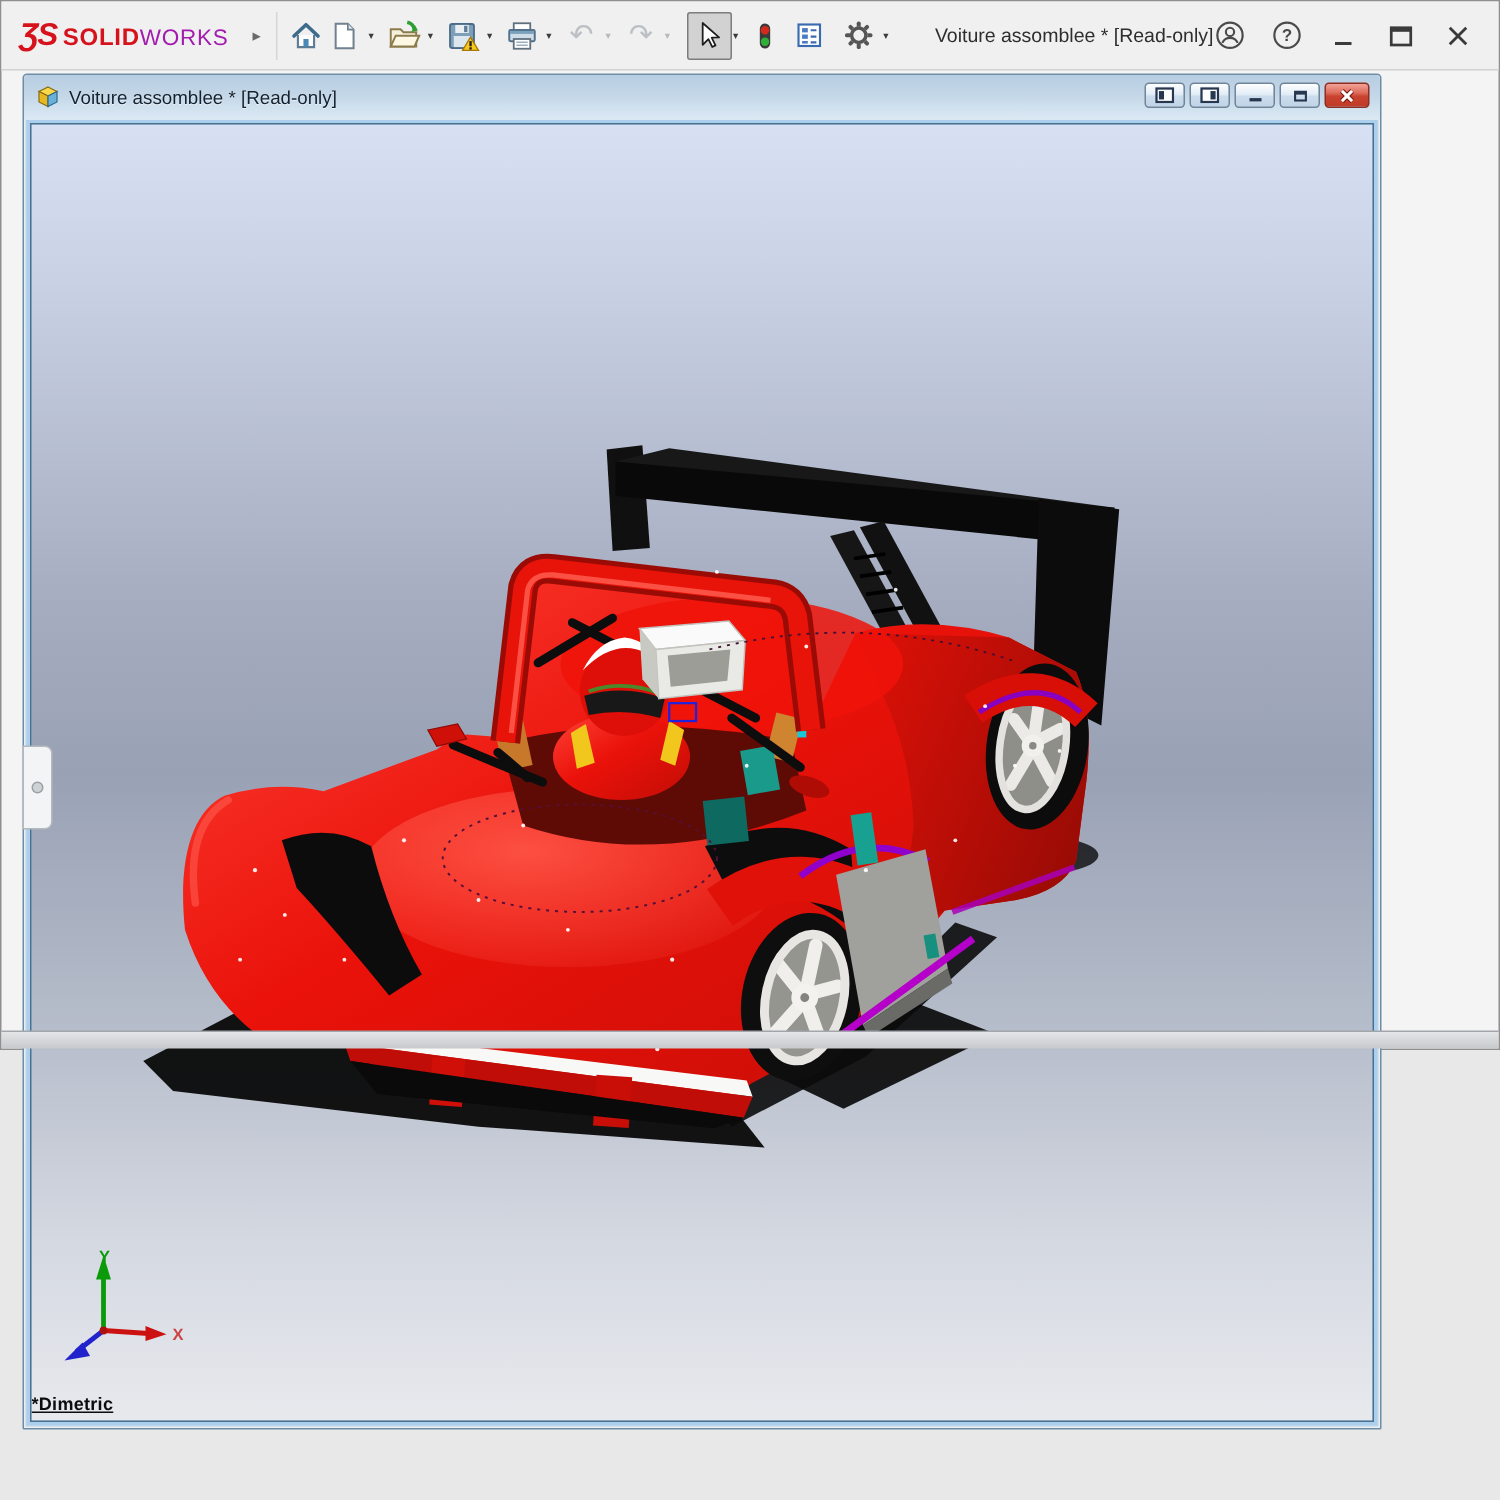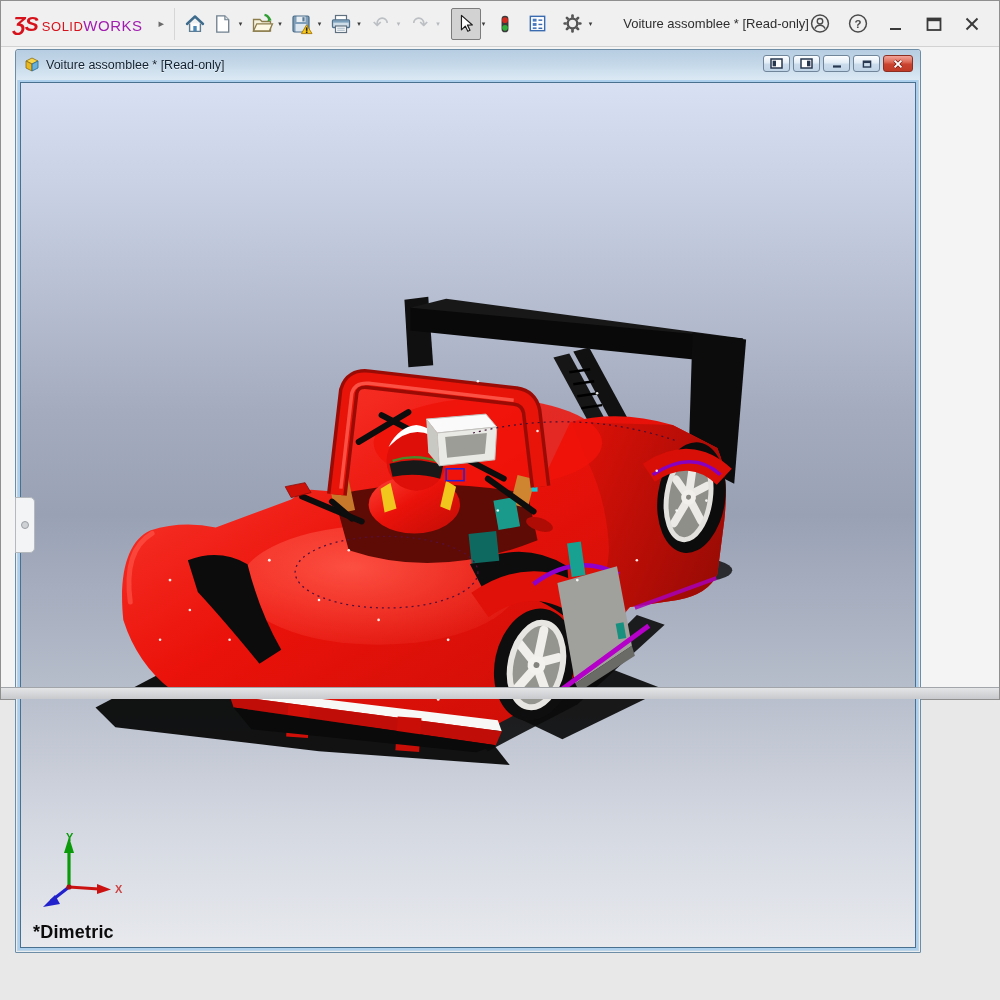--- a/index.html
+++ b/index.html
@@ -3,21 +3,21 @@
 <meta charset="utf-8">
 <style>
   html,body{margin:0;padding:0;}
   body{width:1000px;height:1000px;overflow:hidden;font-family:"Liberation Sans",sans-serif;background:#e8e8e8;}
   .app{position:relative;width:1000px;height:700px;background:#f4f4f4;border:1px solid #8f8f8f;box-sizing:border-box;}
 
   
   .topbar{position:absolute;left:0;top:0;right:0;height:46px;background:#f0f0f0;border-bottom:1px solid #d2d2d2;display:flex;align-items:center;padding-left:12px;box-sizing:border-box;}
   .brand{display:flex;align-items:baseline;color:#d6131c;white-space:nowrap;margin-right:10px;}
   .brand-glyph{font-size:21px;font-weight:bold;font-style:italic;margin-right:4px;letter-spacing:-1px;}
-  .brand-bold{font-size:13px;font-weight:normal;letter-spacing:.5px;}
+  .brand-bold{font-size:16px;font-weight:bold;letter-spacing:.5px;}
   .brand-light{font-size:15px;font-weight:300;color:#a21caf;letter-spacing:.5px;}
   .flyout{color:#6a6a6a;font-size:11px;padding:4px 6px;cursor:pointer;}
   .vsep{width:1px;height:32px;background:#d6d6d6;margin:0 8px 0 4px;}
   .tb-btn{width:30px;height:32px;display:flex;align-items:center;justify-content:center;border-radius:2px;cursor:pointer;}
   .tb-btn.pressed{background:#d2d2d2;border:1px solid #7c7c7c;box-sizing:border-box;}
   .caret{font-size:7px;color:#3c3c3c;padding:0 5px 0 1px;cursor:pointer;align-self:center;}
   .glyph-icon{font-size:19px;line-height:1;color:#5a6a76;}
   .glyph-disabled{color:#bcc0c4;}
   .tb-group{display:flex;align-items:center;}
   .app-title{margin-left:26px;font-size:13px;color:#2e2e2e;white-space:nowrap;}
@@ -30,21 +30,21 @@
   .doc-icon{margin-right:6px;display:flex;}
   .doc-title{font-size:12.5px;color:#13202e;text-shadow:0 1px 0 rgba(255,255,255,.6);white-space:nowrap;}
   .doc-buttons{position:absolute;right:7px;top:5px;display:flex;gap:3px;}
   .dbtn{width:27px;height:17px;border:1px solid #70859a;border-radius:3px;background:linear-gradient(180deg,#fdfeff 0%,#e3edf6 45%,#cbdcec 55%,#c0d4e7 100%);display:flex;align-items:center;justify-content:center;cursor:pointer;box-sizing:border-box;}
   .dbtn.close{width:30px;border-color:#8c2f22;background:linear-gradient(180deg,#f2a399 0%,#dd6a58 40%,#c94330 55%,#c03a28 100%);}
   .doc-body{position:absolute;left:2px;right:2px;top:30px;bottom:2px;background:#abcfec;padding:2px;box-sizing:border-box;}
   .viewport{position:relative;width:100%;height:100%;border:1px solid #49708e;box-sizing:border-box;overflow:hidden;
     background:linear-gradient(180deg,#d8e0f4 0%,#c9d1e4 12%,#a4abbe 38%,#99a1b5 50%,#b3bac8 68%,#d4d8e1 86%,#e7e9ed 100%);}
   .scene{position:absolute;inset:0;width:100%;height:100%;}
   .triad{position:absolute;left:10px;bottom:22px;}
-  .view-label{position:absolute;left:12px;bottom:4px;font-size:18px;font-weight:bold;color:#0c0c0c;letter-spacing:.2px;}
+  .view-label{position:absolute;left:0;bottom:4px;font-size:12px;font-weight:bold;color:#0c0c0c;letter-spacing:.2px;text-decoration:underline;}
 
   .collapsed-tab{position:absolute;left:-1px;top:447px;width:18px;height:54px;background:#f3f4f5;border:1px solid #b4b9bd;border-radius:0 5px 5px 0;z-index:5;cursor:pointer;display:flex;align-items:center;justify-content:center;}
   .tab-dot{width:8px;height:8px;border-radius:50%;background:#ced2d5;border:1px solid #9aa0a5;box-sizing:border-box;}
 
   .bottom-strip{position:absolute;left:0;right:0;bottom:0;height:11px;background:linear-gradient(180deg,#e4e5e7,#c7c9cc);border-top:1px solid #a2a6ab;}
 </style>
 </head>
 <body>
 
 <div class="app">

